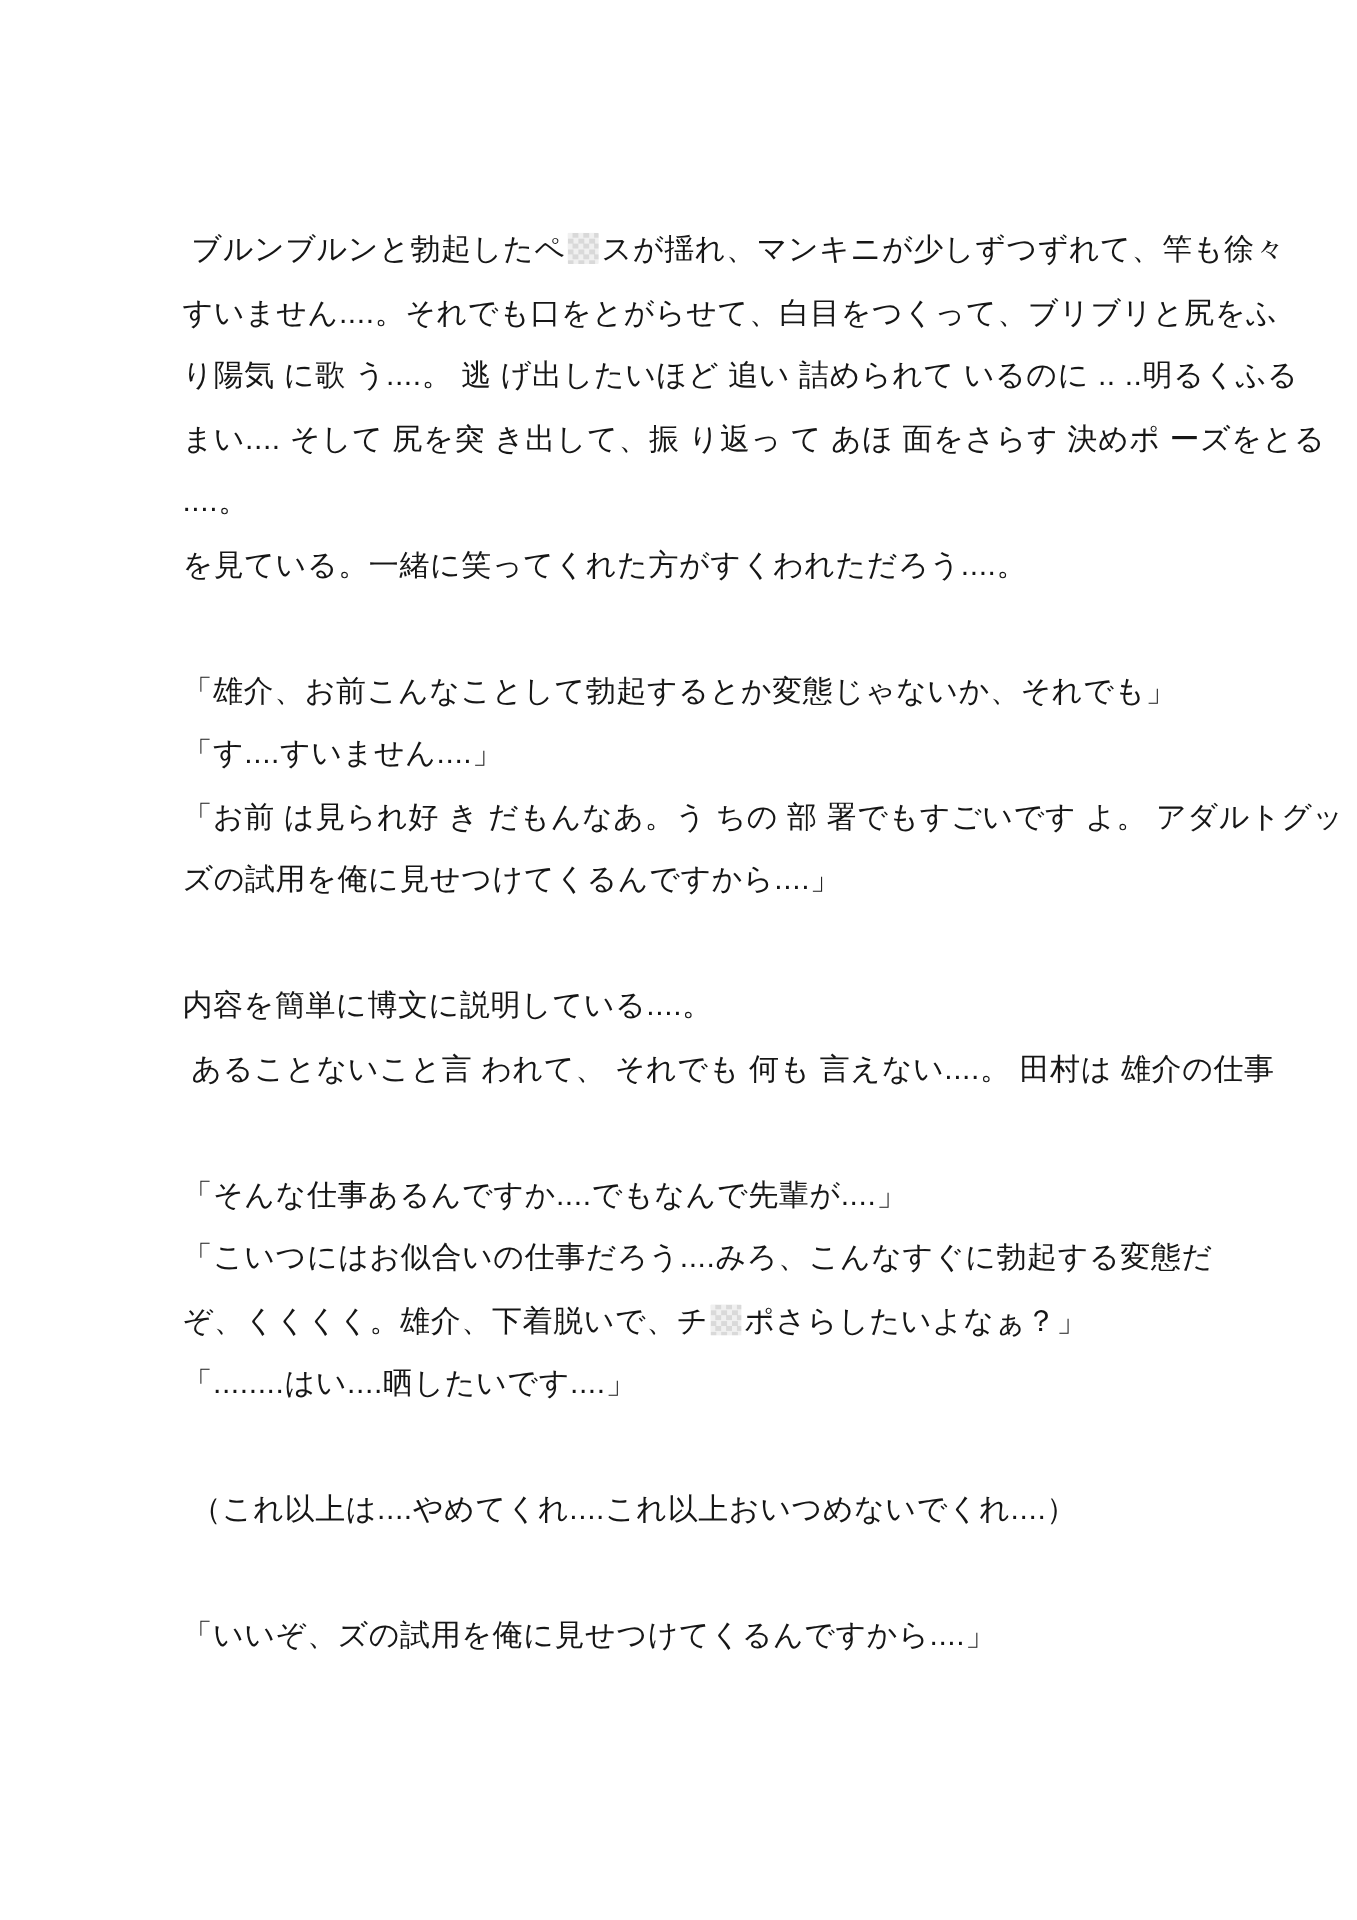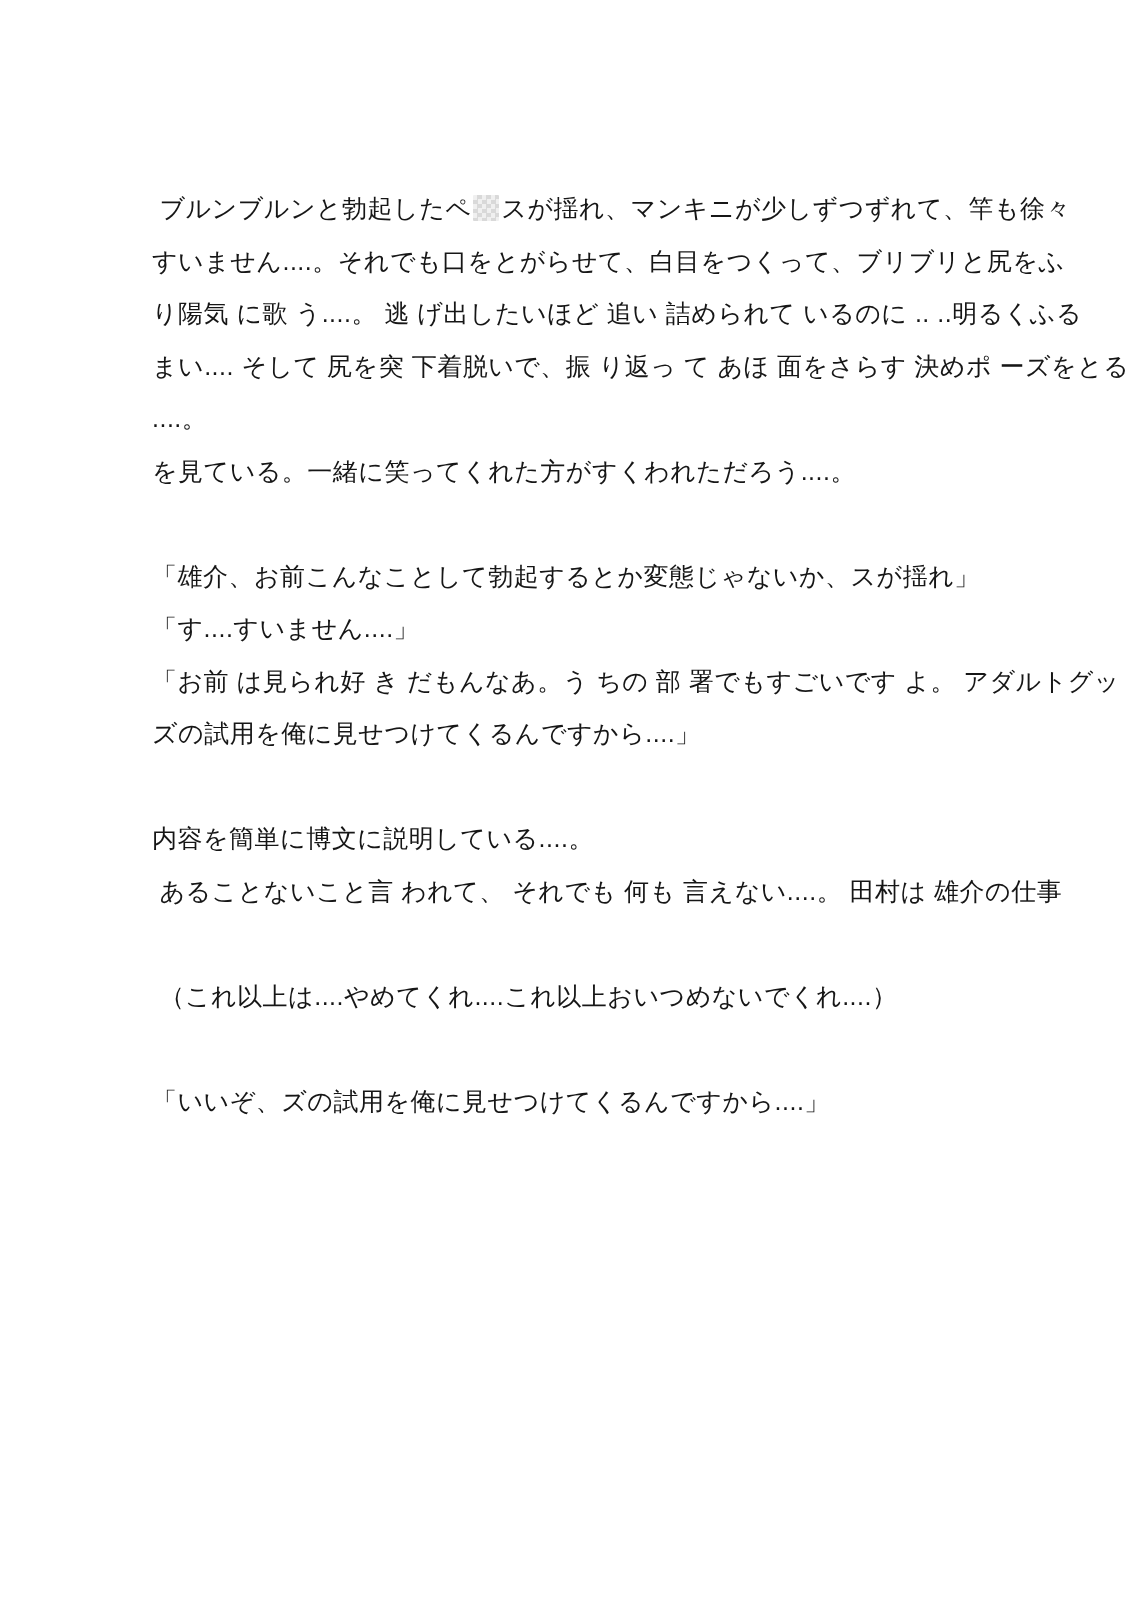--- a/index.html
+++ b/index.html
@@ -51,33 +51,39 @@
 </style>
 </head>
 <body>
 
 <div class="page">
   <div class="content">
       <div class="block">
         <div class="line"><span class="run"> ブルンブルンと勃起したペ</span><span class="censor"></span><span class="run">スが揺れ、マンキニが少しずつずれて、竿も徐々</span></div>
         <div class="line"><span class="run">すいません....。それでも口をとがらせて、白目をつくって、ブリブリと尻をふ</span></div>
         <div class="line"><span class="run">り陽気 に歌 う....。 逃 げ出したいほど 追い 詰められて いるのに .. ..明るくふる</span></div>
-        <div class="line"><span class="run">まい.... そして 尻を突 下着脱いで、振 り返っ て あほ 面をさらす 決めポ ーズをとる</span></div>
+        <div class="line"><span class="run">まい.... そして 尻を突 き出して、振 り返っ て あほ 面をさらす 決めポ ーズをとる</span></div>
         <div class="line"><span class="run">....。</span></div>
         <div class="line"><span class="run">を見ている。一緒に笑ってくれた方がすくわれただろう....。</span></div>
       </div>
       <div class="block">
-        <div class="line"><span class="run">「雄介、お前こんなことして勃起するとか変態じゃないか、スが揺れ」</span></div>
+        <div class="line"><span class="run">「雄介、お前こんなことして勃起するとか変態じゃないか、それでも」</span></div>
         <div class="line"><span class="run">「す....すいません....」</span></div>
         <div class="line"><span class="run">「お前 は見られ好 き だもんなあ。う ちの 部 署でもすごいです よ。 アダルトグッ</span></div>
         <div class="line"><span class="run">ズの試用を俺に見せつけてくるんですから....」</span></div>
       </div>
       <div class="block">
         <div class="line"><span class="run">内容を簡単に博文に説明している....。</span></div>
         <div class="line"><span class="run"> あることないこと言 われて、 それでも 何も 言えない....。 田村は 雄介の仕事</span></div>
+      </div>
+      <div class="block">
+        <div class="line"><span class="run">「そんな仕事あるんですか....でもなんで先輩が....」</span></div>
+        <div class="line"><span class="run">「こいつにはお似合いの仕事だろう....みろ、こんなすぐに勃起する変態だ</span></div>
+        <div class="line"><span class="run">ぞ、くくくく。雄介、下着脱いで、チ</span><span class="censor"></span><span class="run">ポさらしたいよなぁ？」</span></div>
+        <div class="line"><span class="run">「........はい....晒したいです....」</span></div>
       </div>
       <div class="block">
         <div class="line"><span class="run"> （これ以上は....やめてくれ....これ以上おいつめないでくれ....）</span></div>
       </div>
       <div class="block">
         <div class="line"><span class="run">「いいぞ、ズの試用を俺に見せつけてくるんですから....」</span></div>
       </div>
     </div>
 </div>
 

